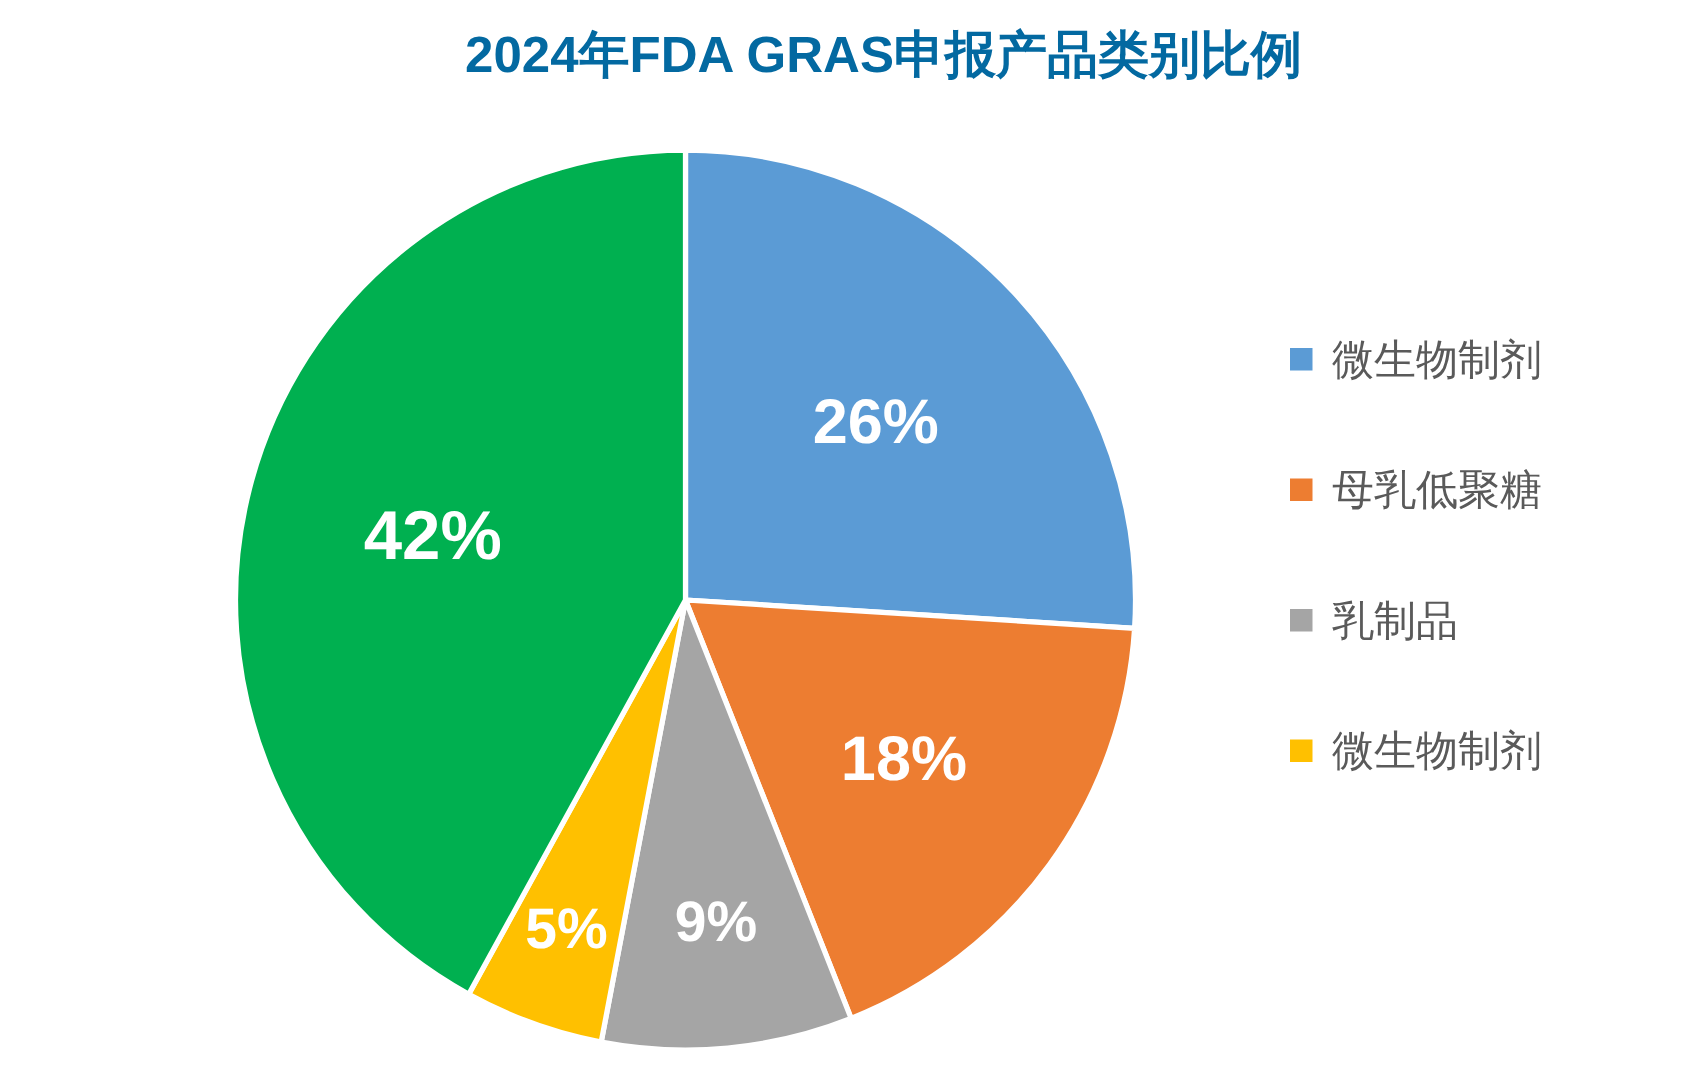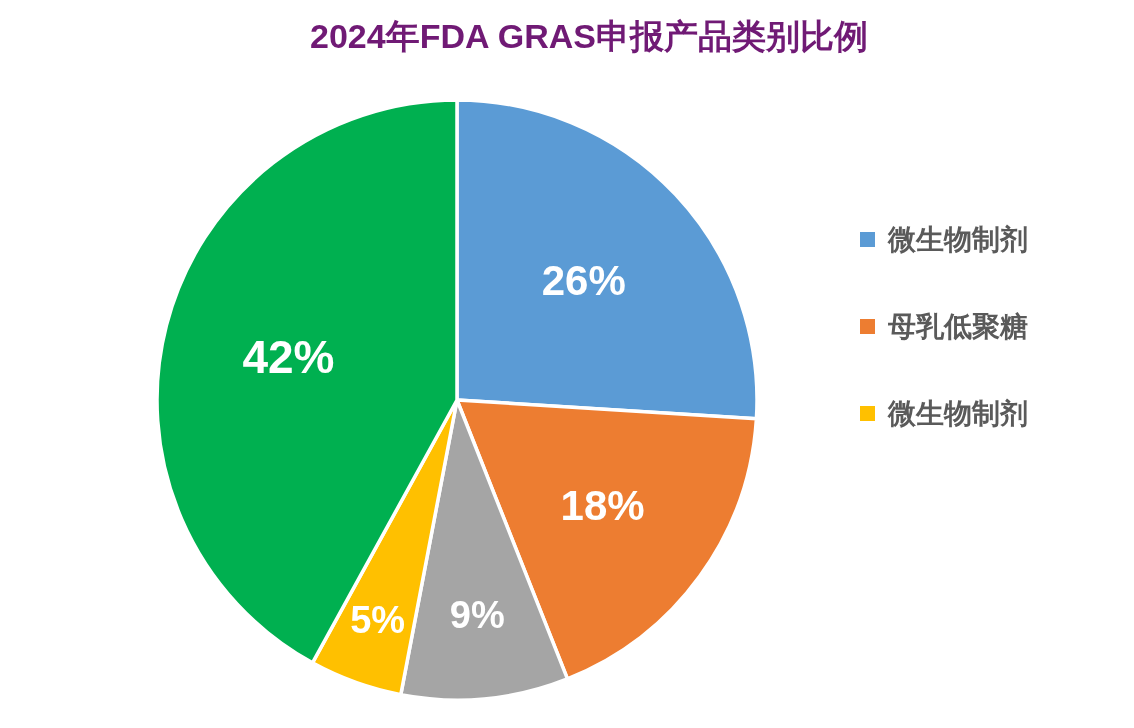--- a/index.html
+++ b/index.html
@@ -23,21 +23,21 @@
   }
 
   #chart-title {
     position: absolute;
     left: 0;
     top: 14px;
     width: 1134px;
     text-align: center;
     font-size: 34px;
     font-weight: bold;
-    color: #701a75;
+    color: #0369a1;
     letter-spacing: 0px;
     white-space: nowrap;
   }
   
   #chart-title-inner {
     display: inline-block;
     transform: translateX(22px);
   }
 
   #pie-area {
@@ -75,21 +75,21 @@
     align-items: center;
   }
   .legend-swatch {
     width: 15px;
     height: 15px;
     flex: 0 0 15px;
     margin-right: 13px;
   }
   .legend-label {
     font-size: 28px;
-    font-weight: bold;
+    font-weight: normal;
     color: #5a5a5a;
     white-space: nowrap;
     line-height: 1;
   }
 </style>
 </head>
 <body>
 
 <div id="chart-root">
 
@@ -119,18 +119,22 @@
   <div id="legend">
     <div class="legend-item">
       <span class="legend-swatch" style="background: rgb(91, 155, 213);"></span>
       <span class="legend-label">微生物制剂</span>
     </div>
     <div class="legend-item">
       <span class="legend-swatch" style="background: rgb(237, 125, 49);"></span>
       <span class="legend-label">母乳低聚糖</span>
     </div>
     <div class="legend-item">
+      <span class="legend-swatch" style="background: rgb(165, 165, 165);"></span>
+      <span class="legend-label">乳制品</span>
+    </div>
+    <div class="legend-item">
       <span class="legend-swatch" style="background: rgb(255, 192, 0);"></span>
       <span class="legend-label">微生物制剂</span>
     </div>
   </div>
 
 </div>
 
 </body></html>

